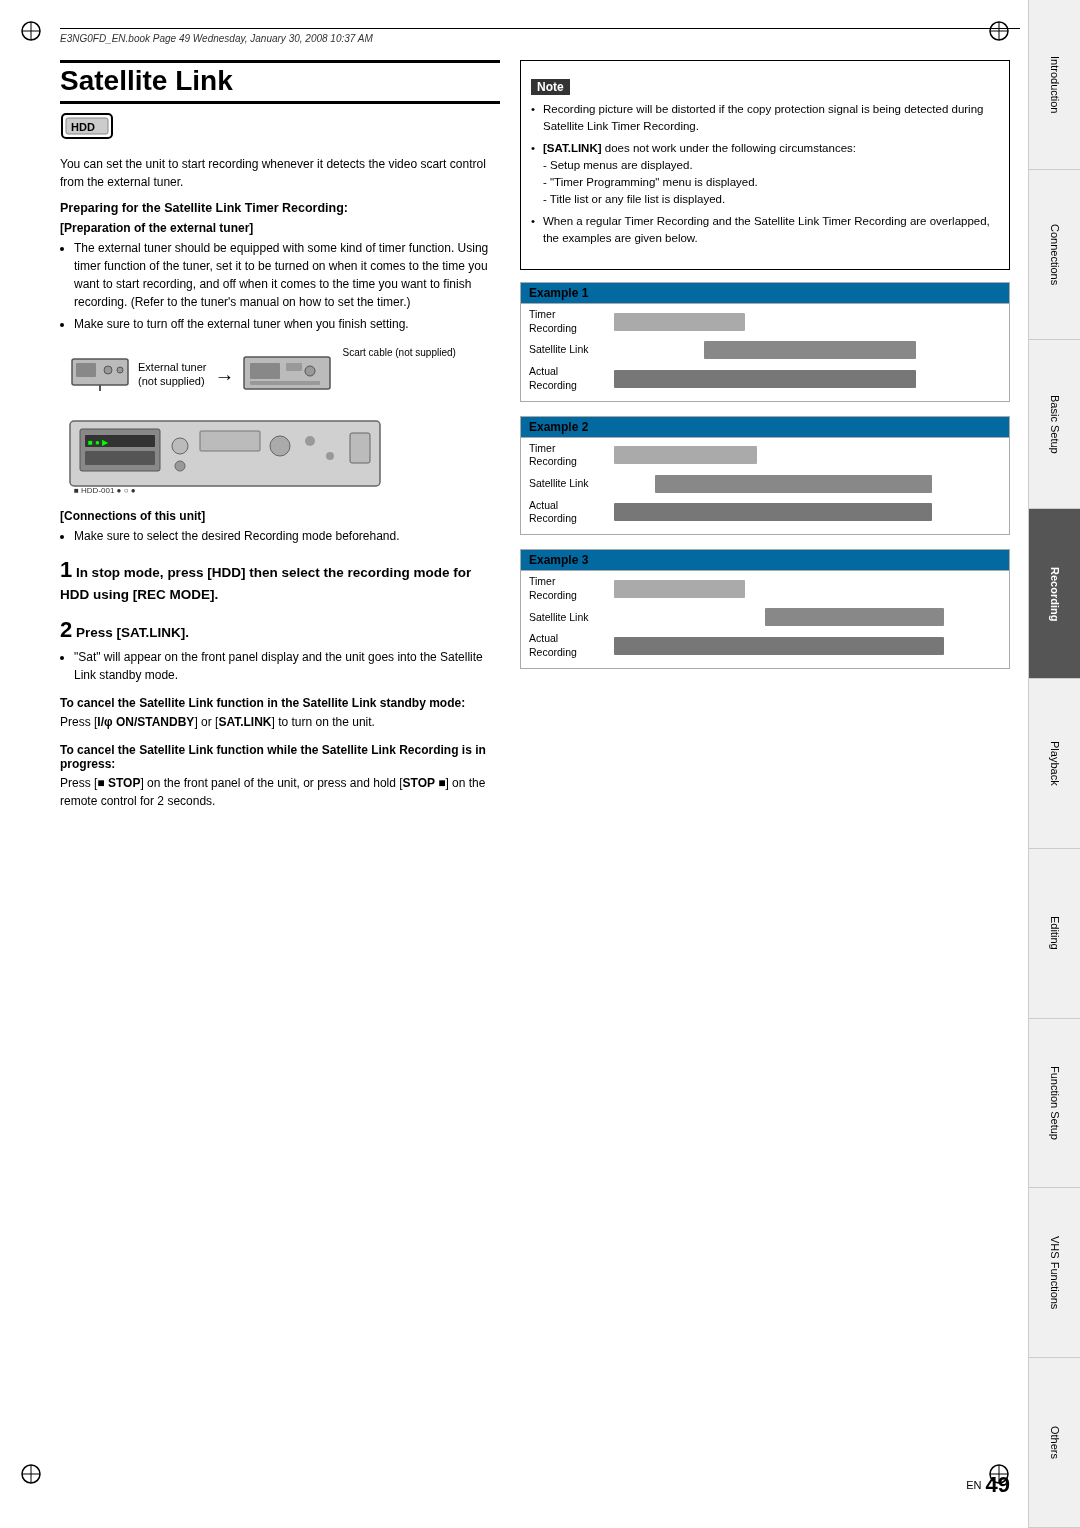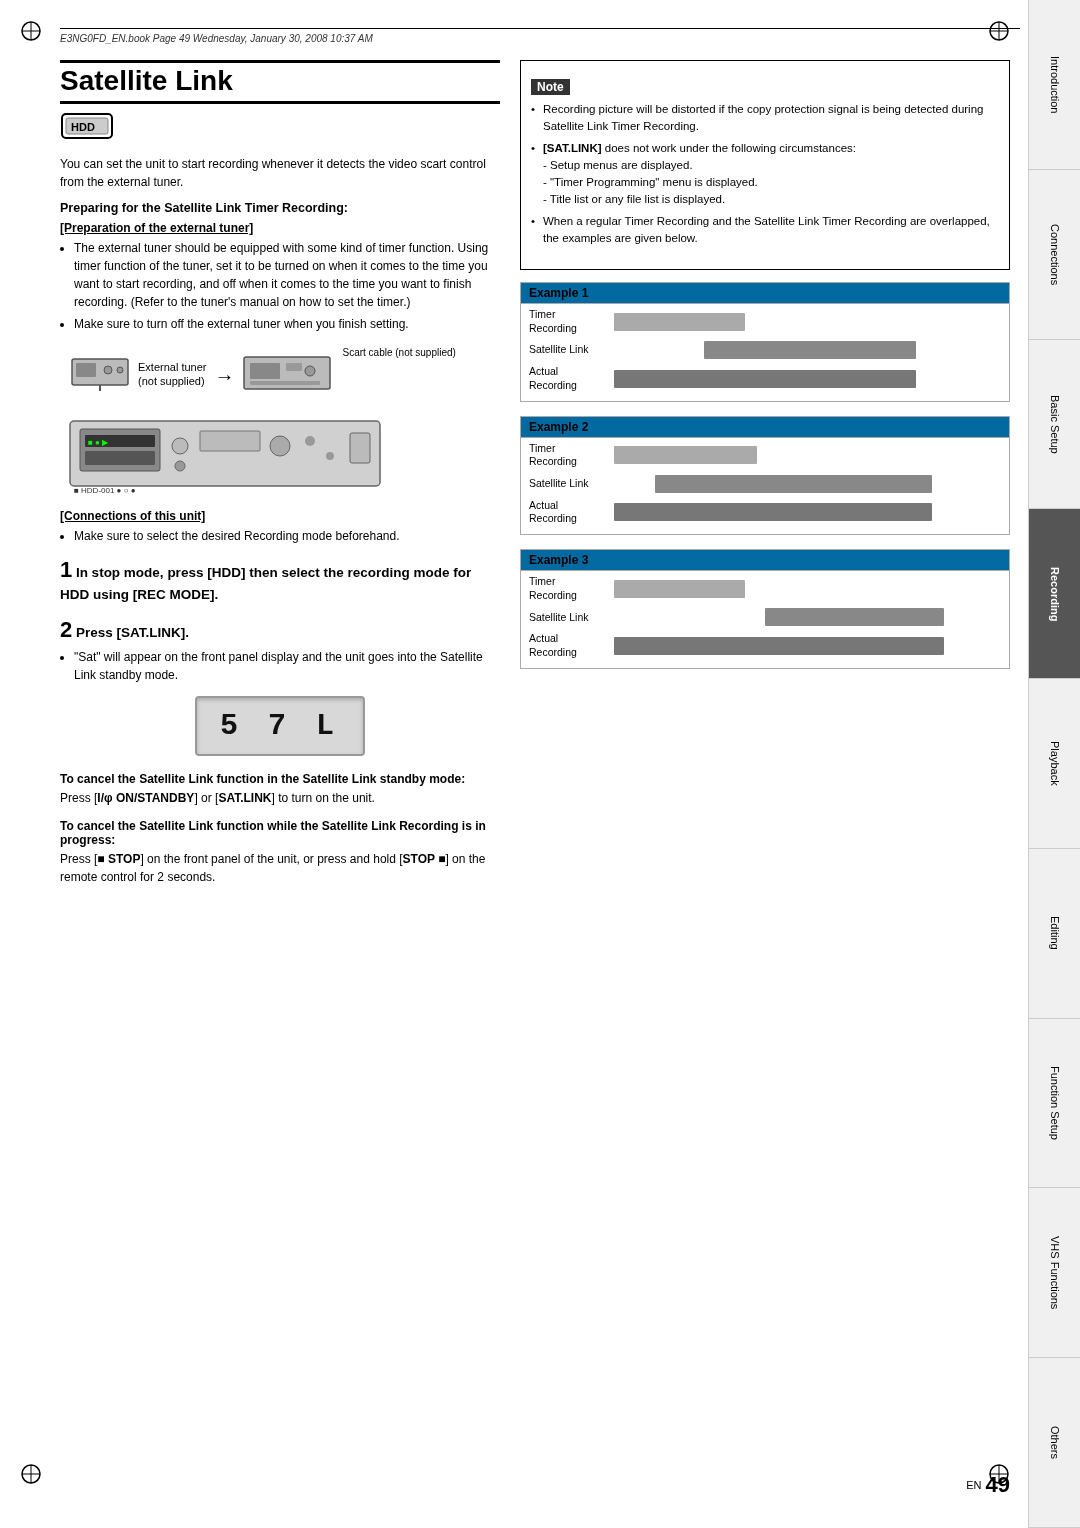--- a/index.html
+++ b/index.html
@@ -108,21 +108,20 @@
     
     .section-heading {
       font-size: 12.5px;
       font-weight: bold;
       margin-bottom: 6px;
       margin-top: 8px;
     }
     .sub-heading {
       font-size: 12px;
       font-weight: bold;
-      text-decoration: underline;
       margin-bottom: 4px;
       margin-top: 6px;
     }
 
     
     .bullet-list {
       font-size: 12px;
       line-height: 1.5;
       padding-left: 14px;
       margin-bottom: 8px;
@@ -431,25 +430,20 @@
       </div>
 
       <div class="step-block">
         <span class="step-number">2</span>
         <span class="step-text">Press [SAT.LINK].</span>
         <ul class="bullet-list" style="margin-top:4px;">
           <li>"Sat" will appear on the front panel display and the unit goes into the Satellite Link standby mode.</li>
         </ul>
       </div>
 
-      <div style="display:flex; justify-content:center; margin: 8px 0 16px 0;">
-        <div style="border: 2px solid #999; background: #d8d8d8; width: 170px; height: 60px; display:flex; align-items:center; justify-content:center; border-radius:4px; box-shadow: inset 0 2px 4px rgba(0,0,0,0.2);">
-          <span style="font-family:'Courier New',monospace; font-size:30px; font-weight:bold; letter-spacing:6px; color:#111;">5 7 L</span>
-        </div>
-      </div>
 
       <div class="cancel-block">
         <div class="cancel-heading">To cancel the Satellite Link function in the Satellite Link standby mode:</div>
         <p class="cancel-text">Press [<b>I/φ ON/STANDBY</b>] or [<b>SAT.LINK</b>] to turn on the unit.</p>
       </div>
 
       <div class="cancel-block">
         <div class="cancel-heading">To cancel the Satellite Link function while the Satellite Link Recording is in progress:</div>
         <p class="cancel-text">Press [<b>■ STOP</b>] on the front panel of the unit, or press and hold [<b>STOP ■</b>] on the remote control for 2 seconds.</p>
       </div>

